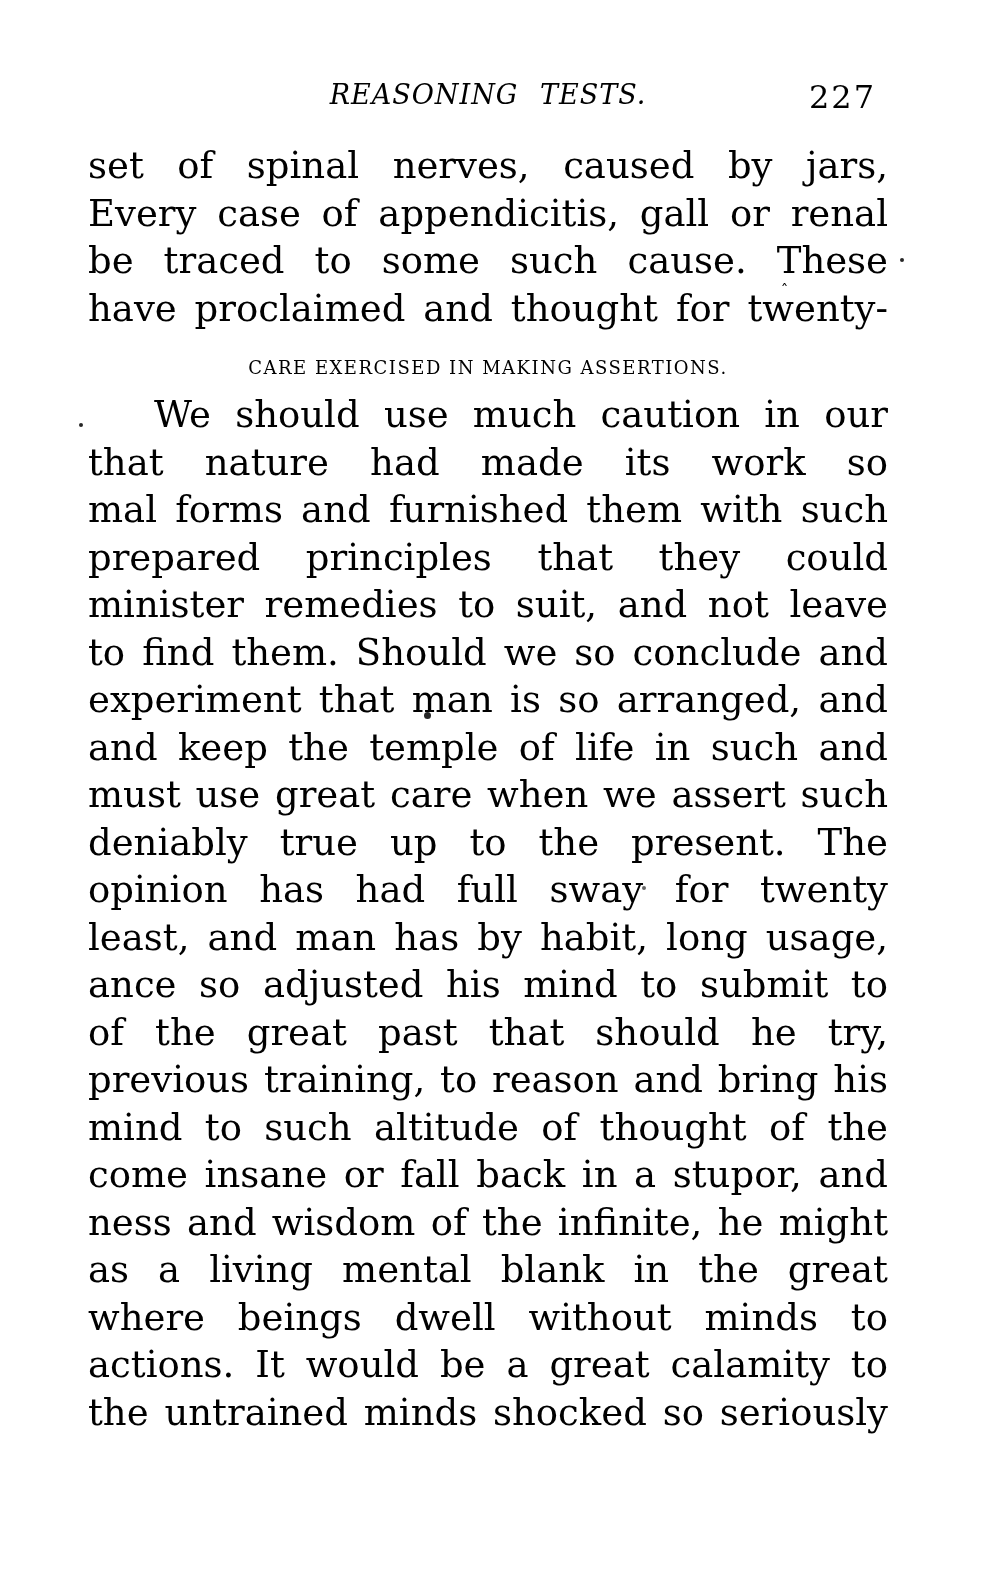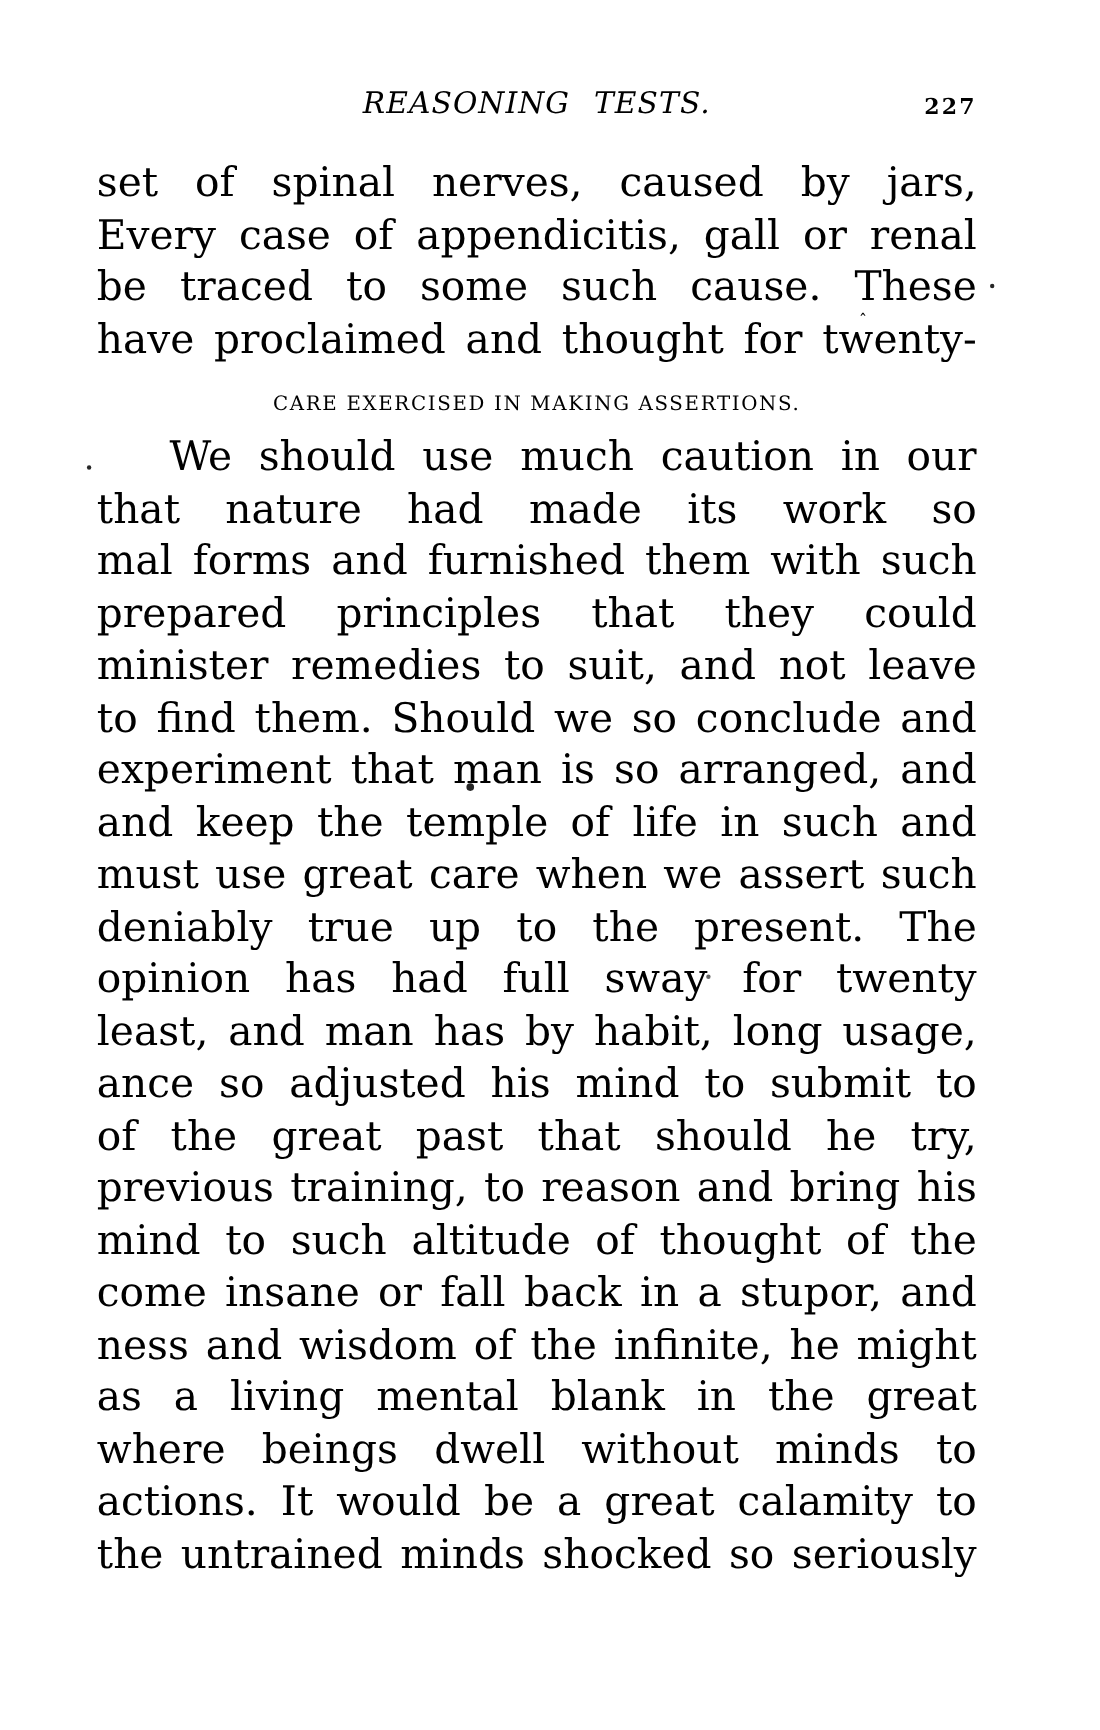--- a/index.html
+++ b/index.html
@@ -15,24 +15,23 @@
   .text-col { position:absolute; left:88px; width:800px; }
 
   
   .running-header { top:78px; height:36px; }
   .running-title {
     text-align:center; font-style:italic;
     font-size:27px; line-height:34px;
     letter-spacing:1px; word-spacing:12px;
   }
   .page-number {
-    position:absolute; right:0; top:4px;
-    font-size:20px; line-height:30px; letter-spacing:2px;
+    position:absolute; right:12px; top:4px;
+    font-size:32px; line-height:30px; letter-spacing:2px;
     font-style:normal;
-    font-weight:bold;
   }
 
   
   .para .line {
     font-size:37px; line-height:47.5px; height:47.5px;
     text-align:justify; text-align-last:justify;
     overflow:hidden;
   }
   .para .line.indent-first { padding-left:66px; }
   .para-1 { top:142px; }

